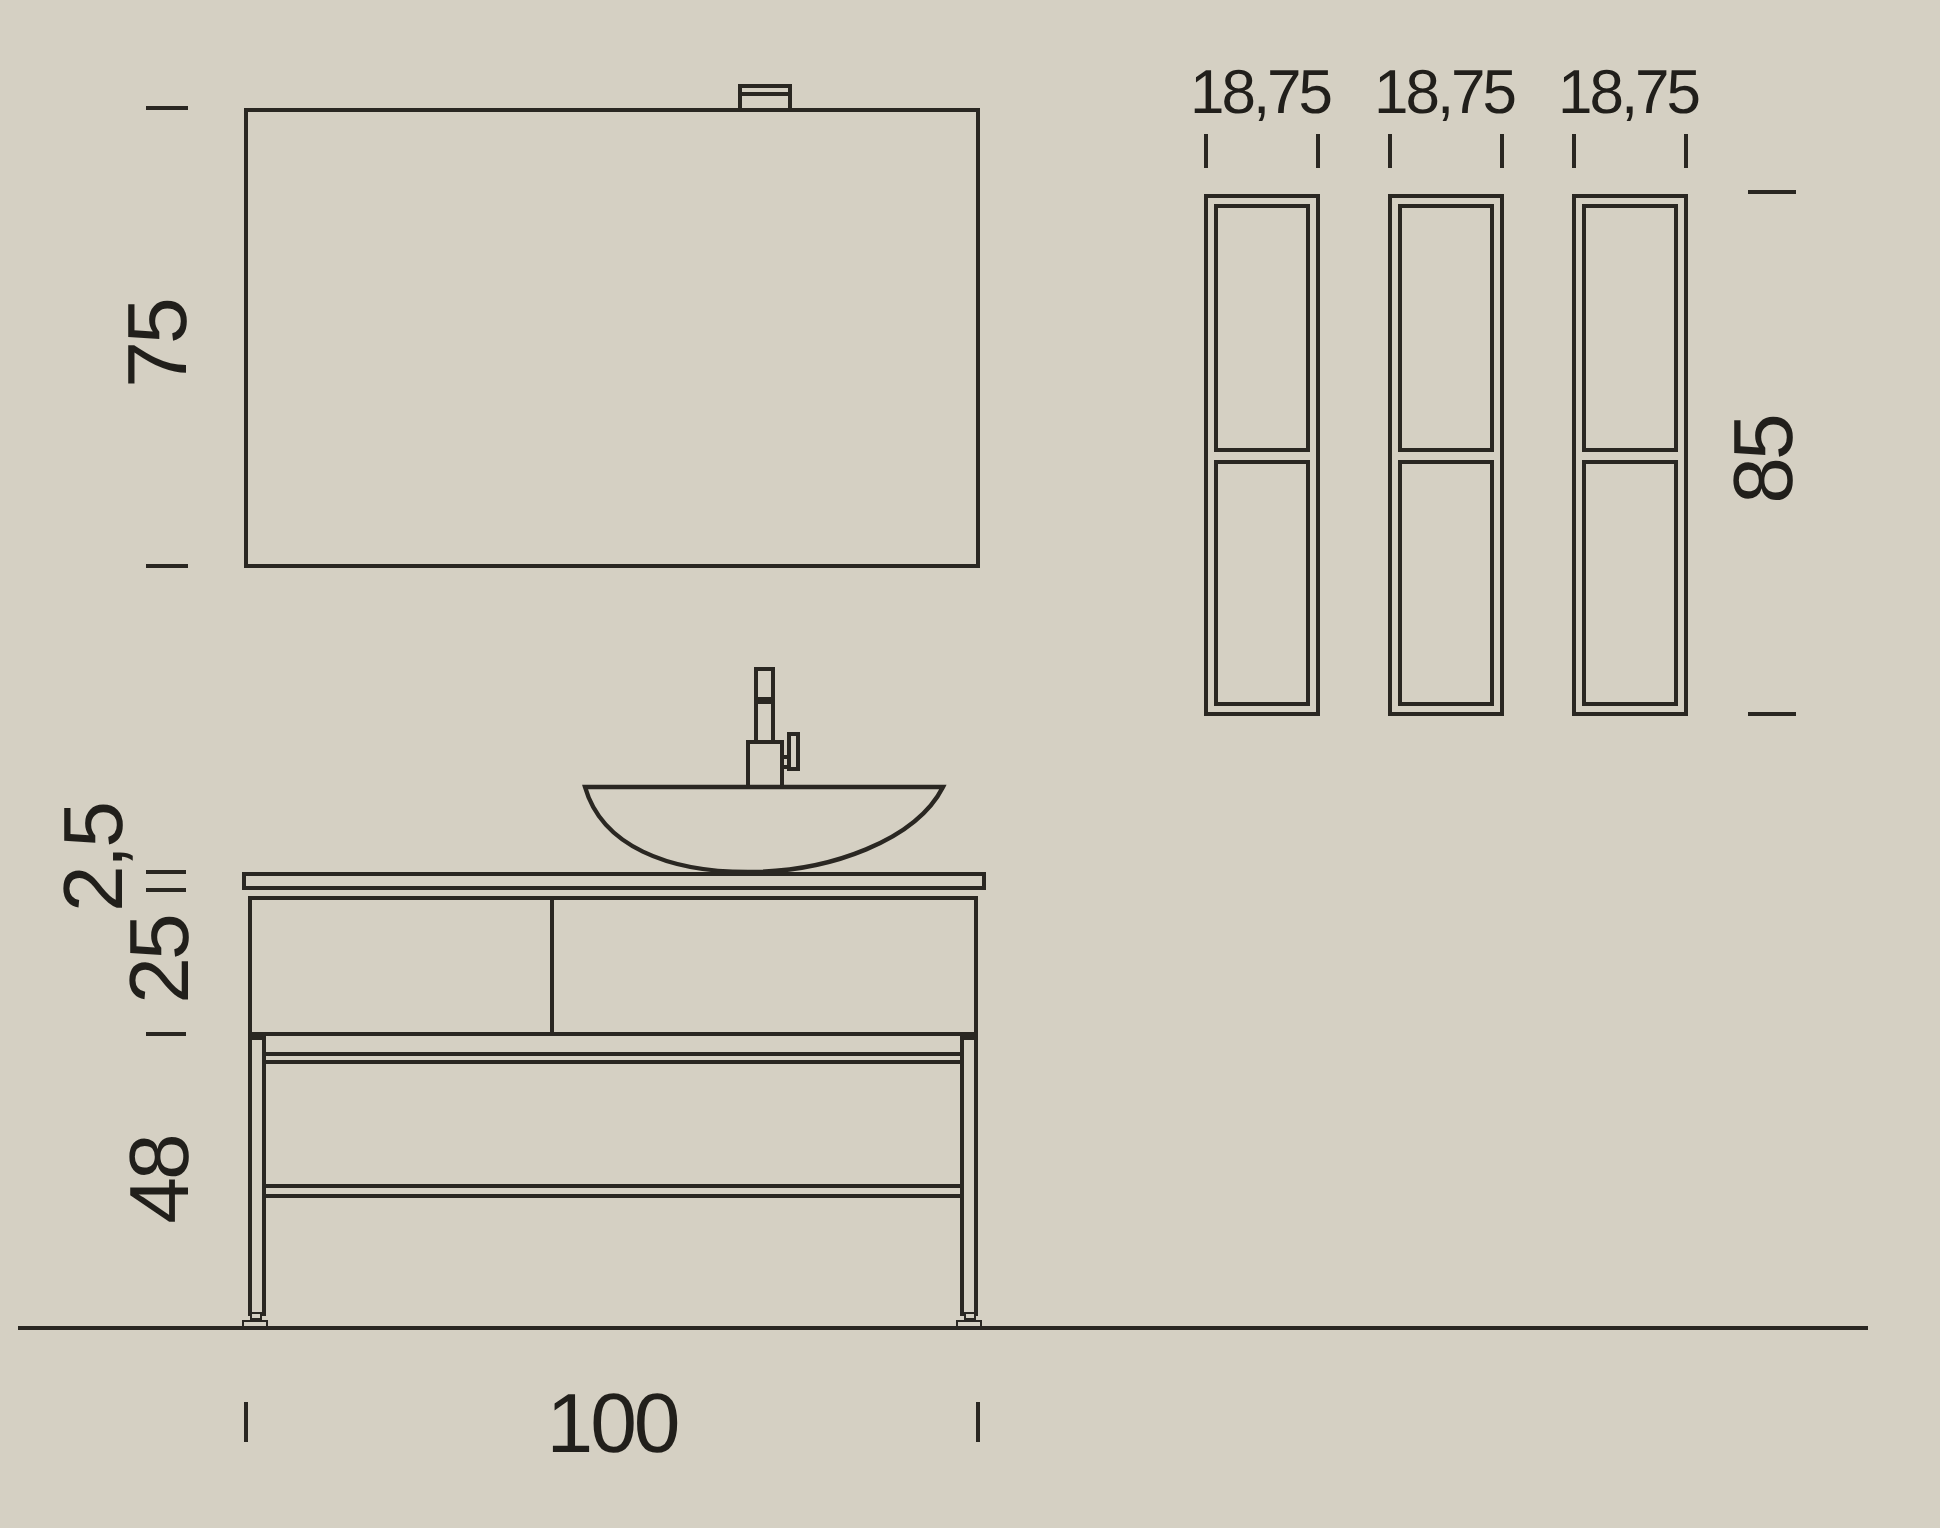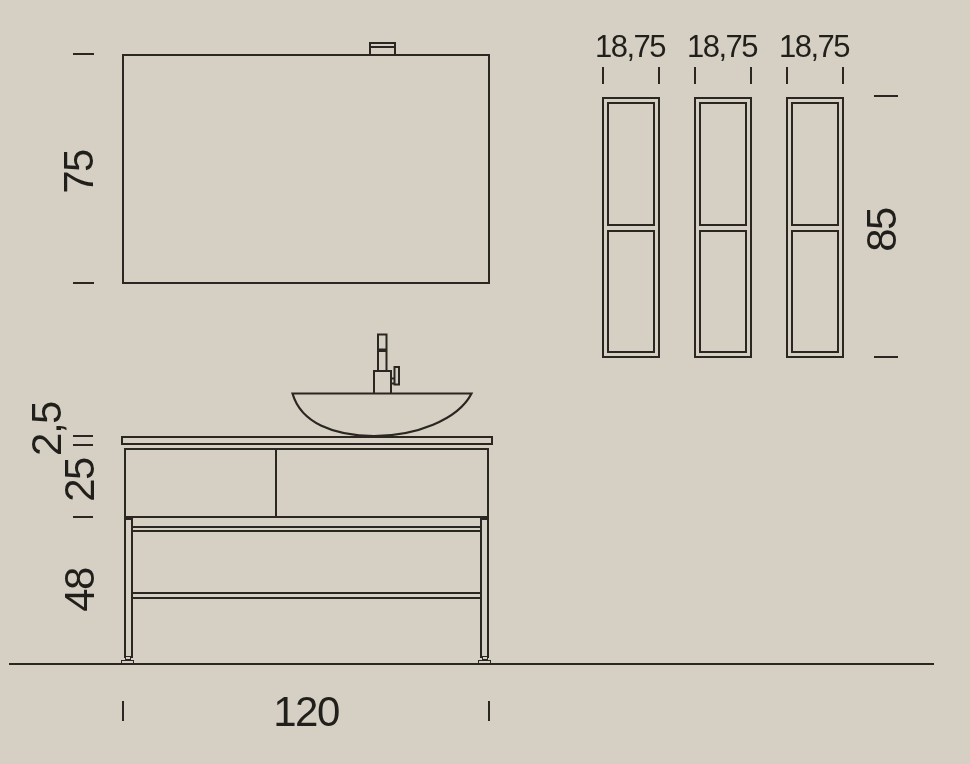--- a/index.html
+++ b/index.html
@@ -116,15 +116,15 @@
   <div class="tick-h" style="left:73px;top:435px;width:20px;"></div>
   <div class="tick-h" style="left:73px;top:444px;width:20px;"></div>
 
   <div class="dimlabel rot" style="left:80px;top:480px;">25</div>
   <div class="tick-h" style="left:73px;top:516px;width:20px;"></div>
 
   <div class="dimlabel rot" style="left:80px;top:590px;">48</div>
 
   <div class="tick-v" style="left:122px;top:701px;height:20px;"></div>
   <div class="tick-v" style="left:488px;top:701px;height:20px;"></div>
-  <div class="dimlabel" style="left:306px;top:712px;">120</div>
+  <div class="dimlabel" style="left:306px;top:712px;">100</div>
 
 </div>
 
 </body></html>

